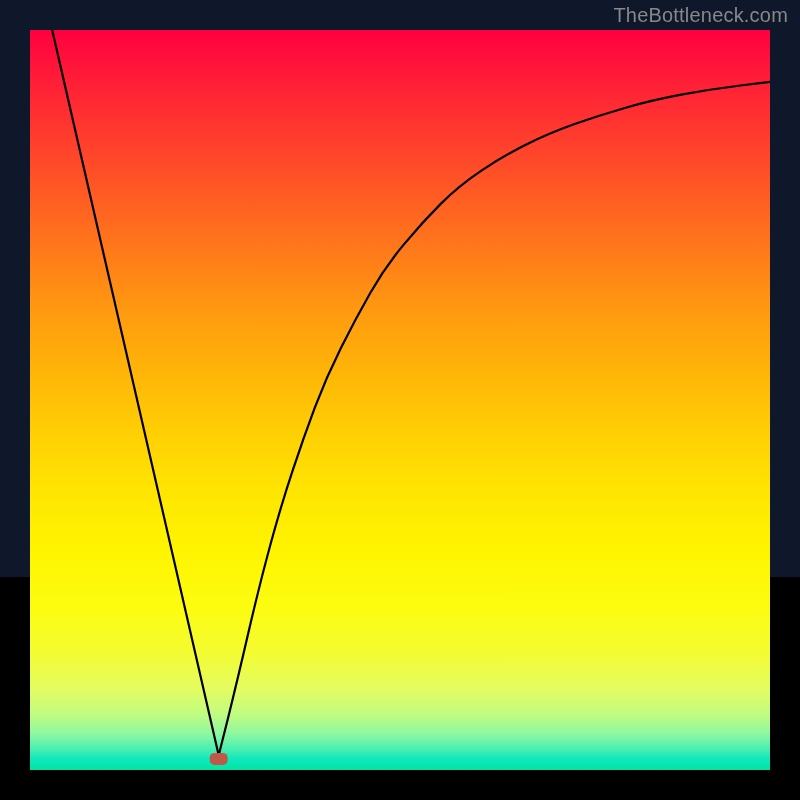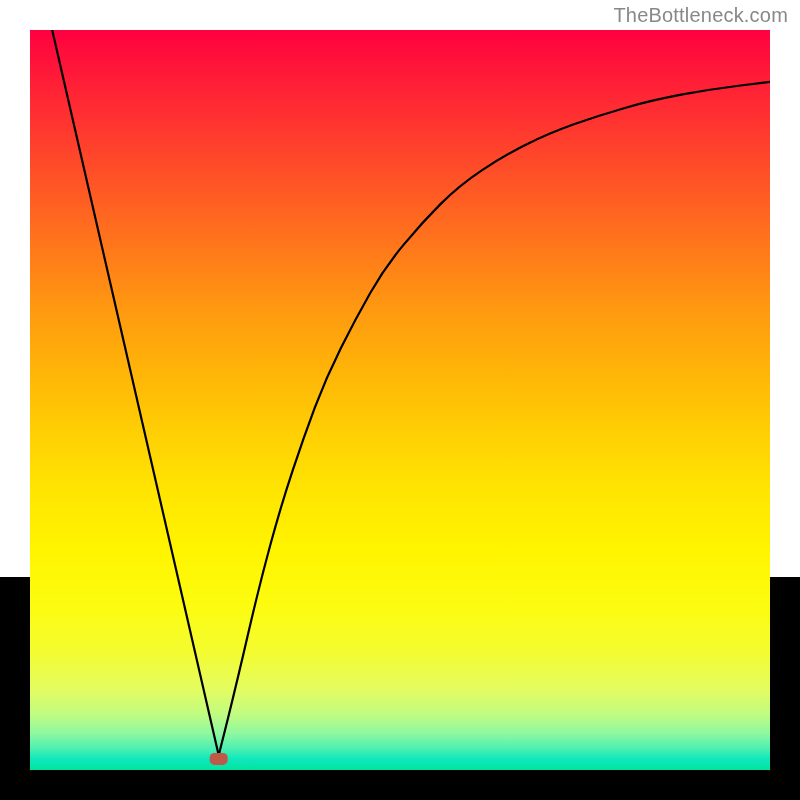--- a/index.html
+++ b/index.html
@@ -10,21 +10,21 @@
     overflow: hidden;
     background: #000;
     font-family: Arial, Helvetica, sans-serif;
   }
   .frame {
     position: absolute;
     top: 0;
     left: 0;
     width: 800px;
     height: 577px;
-    background: #ffffff;
+    background: #0f172a;
   }
   .plot {
     position: absolute;
     top: 30px;
     left: 30px;
     width: 740px;
     height: 740px;
   }
   .gradient {
     position: absolute;

